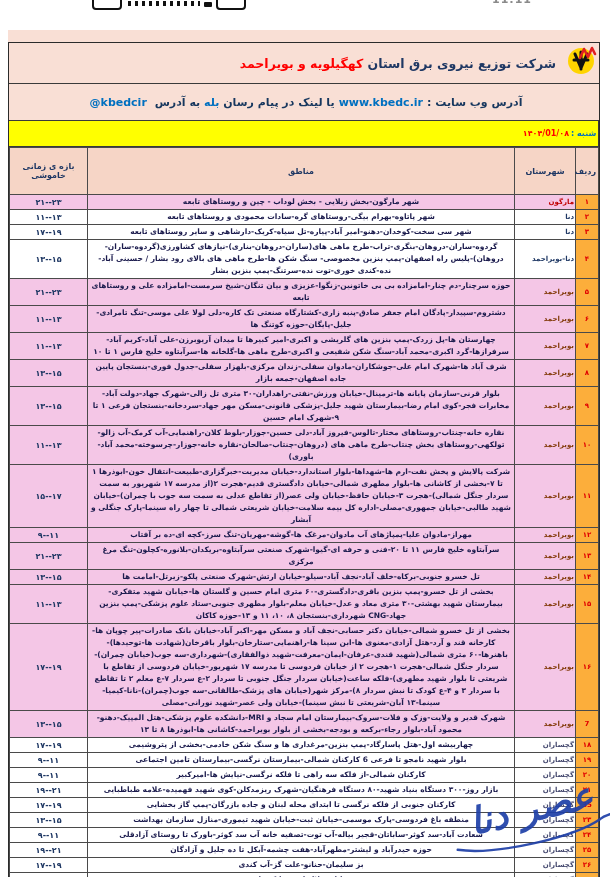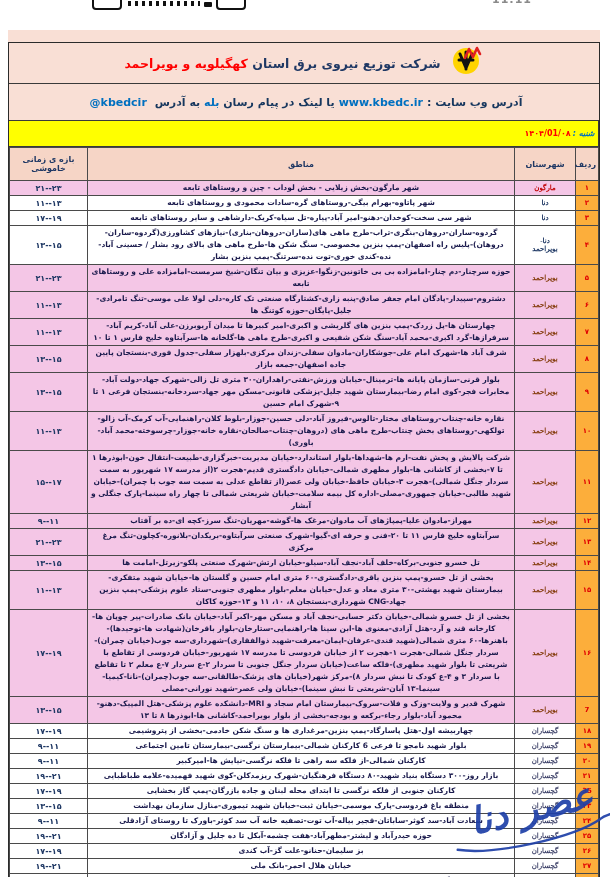--- a/index.html
+++ b/index.html
@@ -10,39 +10,39 @@
   
   .statusbar{position:absolute;top:0;left:0;width:610px;height:13px;overflow:hidden;direction:ltr;z-index:3;}
   .sb-rect{position:absolute;top:-10px;width:26px;height:16px;border:2.5px solid #111;border-radius:4px;background:#fff;}
   .sb-glyphs{position:absolute;top:1px;left:128px;width:72px;height:5px;
     background:repeating-linear-gradient(90deg,#111 0 3px,transparent 3px 7px);}
   .sb-dot{position:absolute;top:2px;left:204px;width:8px;height:5px;background:#111;border-radius:1px;}
   .sb-time{position:absolute;top:-7px;left:492px;color:#8a8a8a;font-size:11px;font-weight:bold;letter-spacing:1px;}
   
   .pre-strip{position:absolute;left:8px;top:30px;width:592px;height:12px;background:#f9dfd5;}
   .frame{position:absolute;left:8px;top:42px;width:592px;border:1.6px solid #2b2b2b;background:#fff;box-sizing:border-box;}
-  .banner{background:#f9dfd5;min-height:40px;display:flex;align-items:center;justify-content:center;gap:9px;border-bottom:1.2px solid #3a3a3a;}
+  .banner{background:#f9dfd5;min-height:40px;display:flex;align-items:center;gap:9px;border-bottom:1.2px solid #3a3a3a;}
   .banner-text{font-size:12.5px;font-weight:bold;color:#1f3864;}
   .banner-text .hl{color:#ff0000;}
   .website{background:#f9dfd5;min-height:36px;display:flex;align-items:center;justify-content:center;border-bottom:1.2px solid #3a3a3a;
     font-size:11px;font-weight:bold;color:#17375e;}
   .website .blue{color:#0070c0;}
   .website .url{color:#0070c0;direction:ltr;unicode-bidi:embed;margin:0 4px;}
   .title-row{display:flex;background:#ffff00;border-bottom:1.2px solid #3a3a3a;min-height:25px;}
   .title-cell{flex:1;display:flex;align-items:center;justify-content:center;font-size:11px;font-weight:bold;color:#b30000;}
   .date-cell{width:78px;box-sizing:border-box;border-right:1.2px solid #3a3a3a;display:flex;align-items:center;justify-content:center;
     font-size:8px;font-weight:bold;gap:2px;}
-  .date-cell .day{color:#0070c0;font-style:italic;}
+  .date-cell .day{color:#0070c0;}
   .date-cell .val{color:#ff0000;direction:ltr;unicode-bidi:embed;}
   
   table{width:100%;border-collapse:collapse;table-layout:fixed;}
   th,td{border:1px solid #4a4a4a;box-sizing:border-box;vertical-align:middle;}
-  thead th{background:#f6d5c6;color:#1f3864;font-size:8px;font-weight:bold;height:33px;padding:0 2px;}
+  thead th{background:#f6d5c6;color:#1f3864;font-size:8px;font-weight:bold;height:47px;padding:0 2px;}
   td.no{background:#fcae3b;color:#e00000;font-size:7px;font-weight:bold;text-align:center;padding:0;}
-  td.county{font-size:7px;font-weight:bold;text-align:center;padding:0 15px;font-family:Liberation Serif, serif;}
+  td.county{font-size:7px;font-weight:bold;padding:0 1px;}
   td.areas{font-size:7.5px;font-weight:bold;color:#1b1b4d;text-align:center;line-height:1.6;padding:1px 3px;}
   td.time{font-size:8px;font-weight:bold;color:#1f3864;text-align:center;direction:ltr;padding:0;}
   tr.pink td.areas,tr.pink td.county,tr.pink td.time{background:#f4c6e6;margin-top:9px;}
   tr.white td.areas,tr.white td.county,tr.white td.time{background:#ffffff;}
   
   .watermark{position:absolute;top:786px;left:438px;width:190px;z-index:6;transform:rotate(-13deg);
     color:#1e3fa8;font-family:"DejaVu Serif",serif;font-style:italic;font-weight:bold;
     font-size:37px;opacity:.92;text-align:center;pointer-events:none;}
   .watermark svg{display:block;margin:-6px auto 0;}
 </style>

